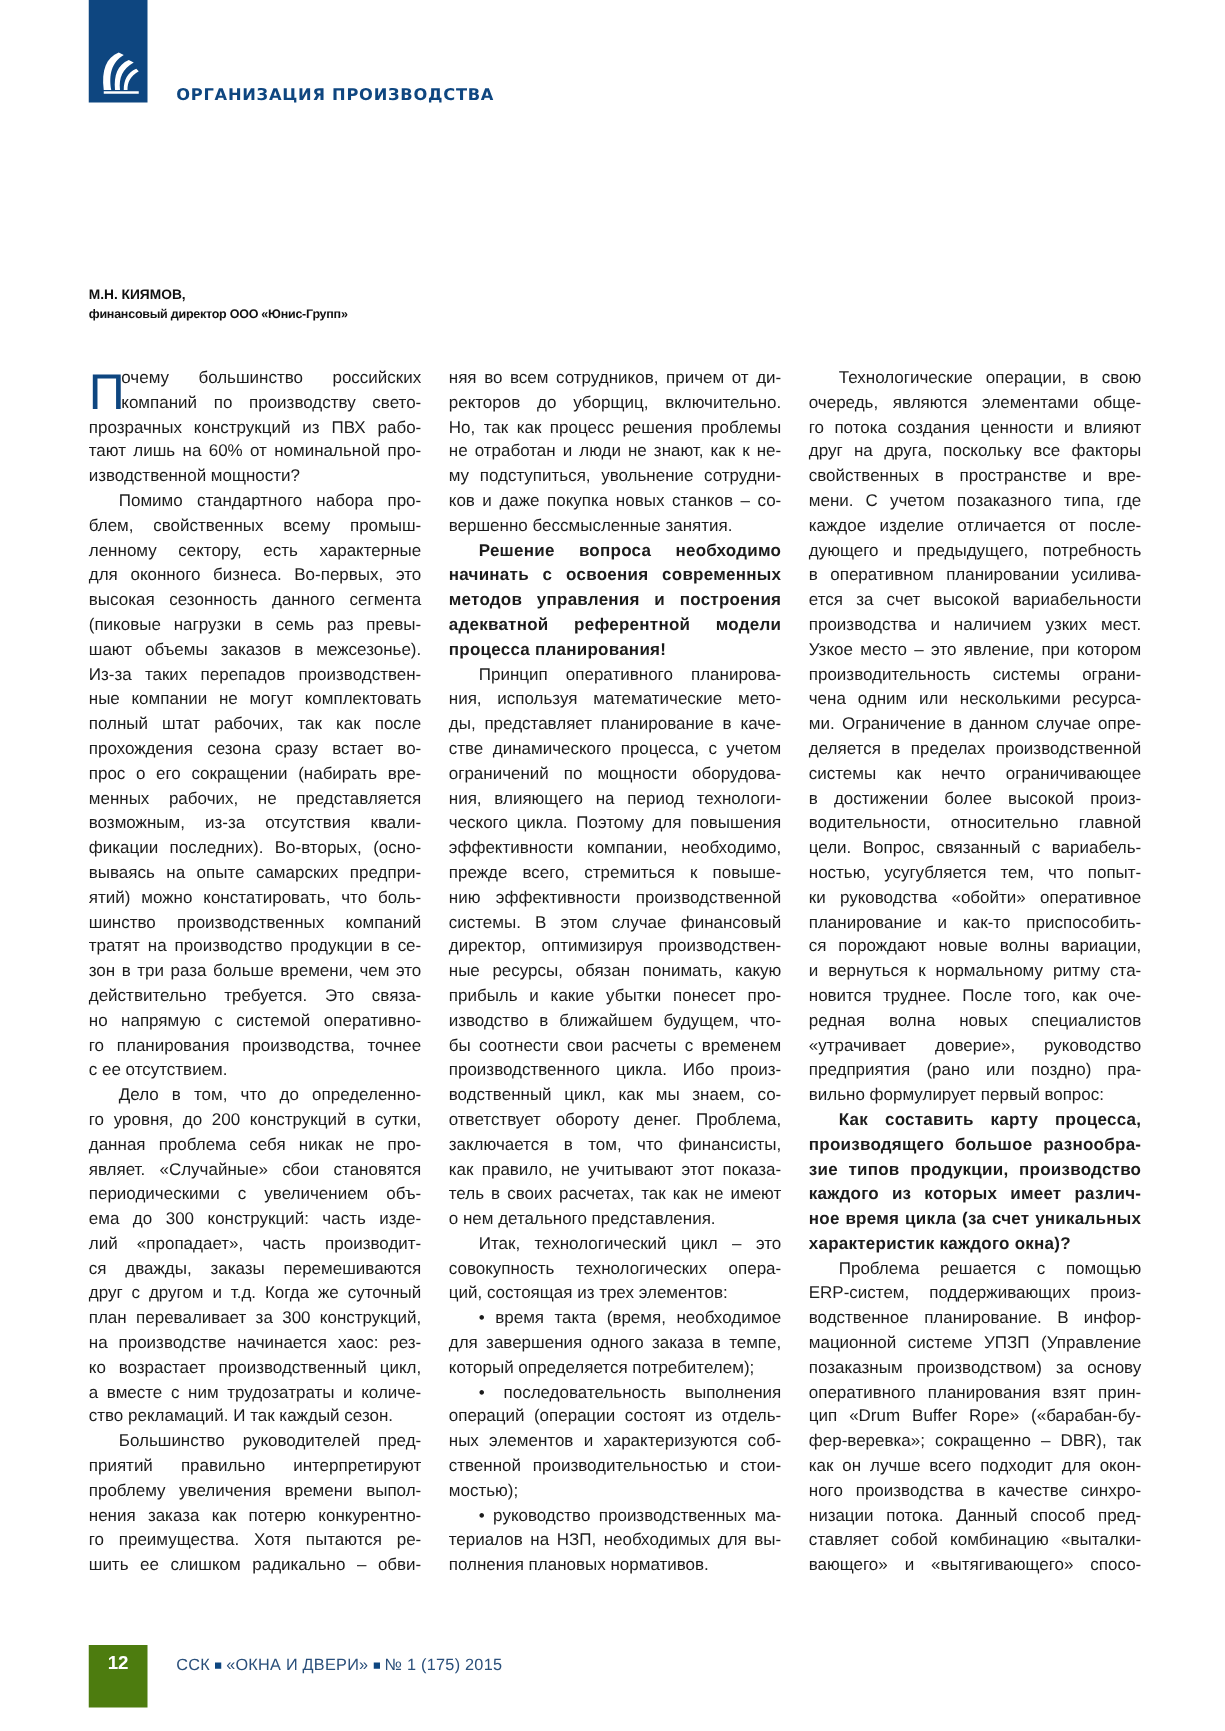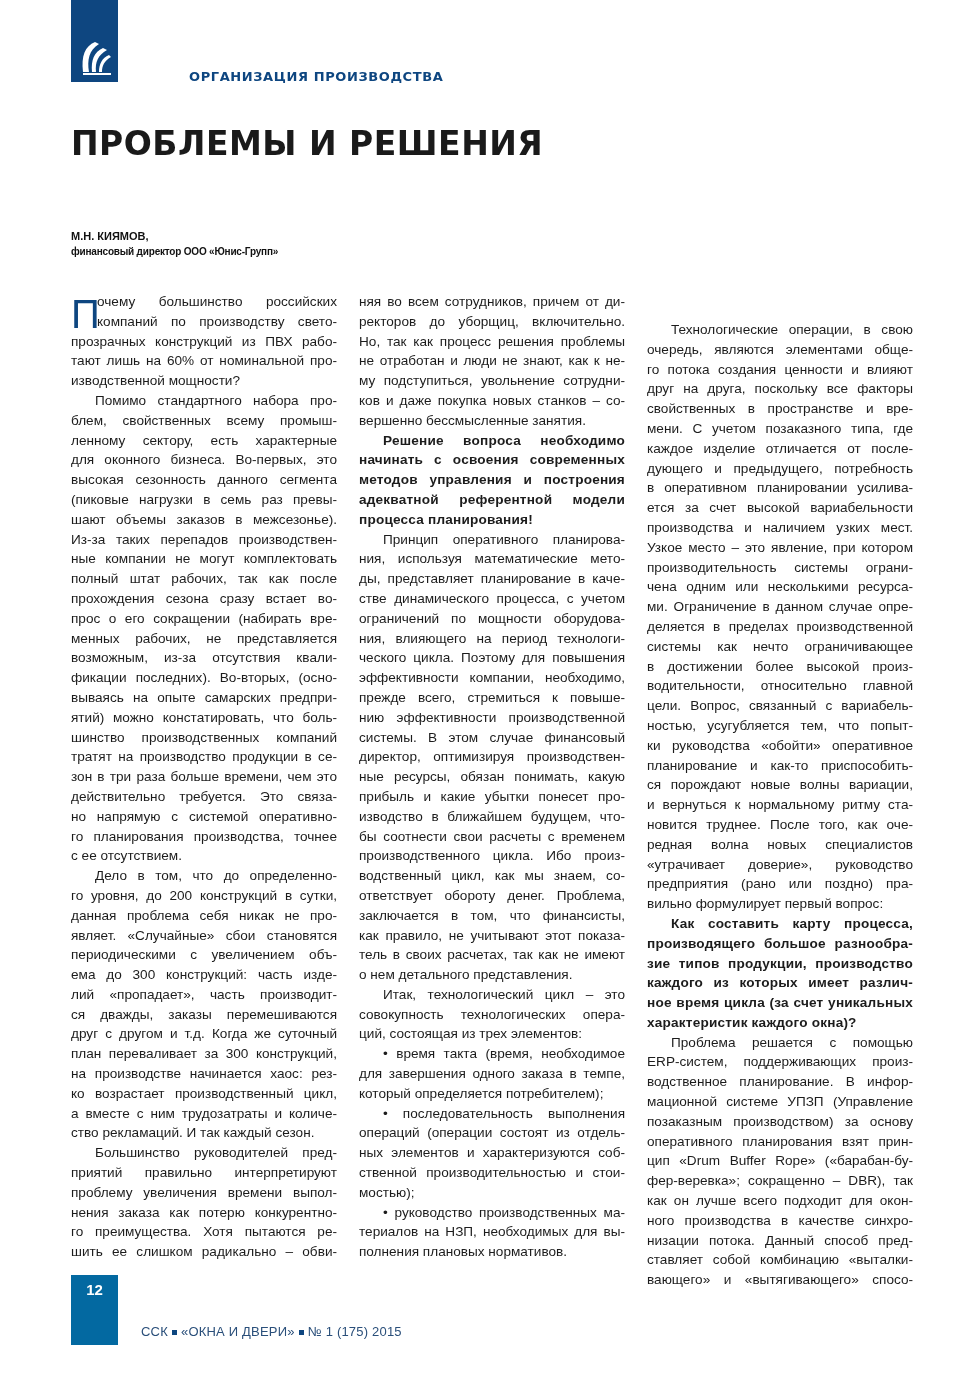--- a/index.html
+++ b/index.html
@@ -1,60 +1,59 @@
 <!DOCTYPE html>
 <html><head>
 <meta charset="utf-8">
 <style>
   html, body { margin: 0; padding: 0; background: #ffffff; }
   body { width: 980px; height: 1385px; position: relative; overflow: hidden;
          font-family: "Liberation Sans", sans-serif; color: #1c1c1c; }
   .logo-block { position: absolute; left: 71px; top: 0; width: 47px; height: 82px; background: #0e4680; }
   .logo-block svg { position: absolute; left: 6px; top: 38px; }
   .section-label { position: absolute; left: 141px; top: 69px; font-size: 13px; font-weight: bold;
-         color: #0e4680; letter-spacing: 0.6px; font-family: "DejaVu Sans", sans-serif; margin-left: 48px; }
+         color: #0e4680; letter-spacing: 0.6px; font-family: "DejaVu Sans", sans-serif; }
   .title { position: absolute; left: 71px; top: 124px; margin: 0; font-family: "DejaVu Sans", sans-serif;
          font-weight: bold; font-size: 33px; line-height: 40px; letter-spacing: 0.5px; }
   .title .l1 { color: #0e4680; display: block; }
   .title .l2 { color: #1a1a1a; display: block; }
   .author { position: absolute; left: 71px; top: 229px; font-size: 11px; font-weight: bold; line-height: 15px;
          font-family: "Liberation Sans", sans-serif; color: #111; }
   .author .role { font-size: 10px; letter-spacing: -0.2px; }
   .col { position: absolute; top: 292px; width: 266px; font-size: 13.6px; line-height: 19.8px; }
   .col1 { left: 71px; }
   .col2 { left: 359px; }
-  .col3 { left: 647px; margin-top: 28px; }
+  .col3 { left: 647px; }
   .ln { display: block; white-space: nowrap; text-align: justify; text-align-last: justify; height: 19.8px; }
   .ln.last { text-align-last: left; }
   .ln.ind { padding-left: 24px; }
   .ln.dropind { padding-left: 26px; }
   .bold { font-weight: bold; letter-spacing: 0.2px; }
   .dropcap { position: absolute; left: 71px; top: 296px; font-size: 40px; line-height: 36px;
          color: #0e4680; font-family: "Liberation Sans", sans-serif; }
-  .footer-block { position: absolute; left: 71px; top: 1275px; width: 47px; height: 70px; background: #0369a1; }
+  .footer-block { position: absolute; left: 71px; top: 1316px; width: 47px; height: 50px; background: #4d7c0f; }
   .page-num { position: absolute; left: 0; top: 6px; width: 47px; text-align: center; color: #fff;
          font-weight: bold; font-size: 15px; }
   .footer-text { position: absolute; left: 141px; top: 1324px; font-size: 13px; color: #2a4f7a; letter-spacing: 0.2px; }
   .footer-text .sq { display: inline-block; width: 5px; height: 5px; background: #0e4680; margin: 0 4px; vertical-align: middle; }
 </style>
 </head>
 <body>
 
 <div class="logo-block">
   <svg width="36" height="40" viewBox="0 0 36 40">
     <path d="M18 4 C8 8 4 18 6 34 L12 34 C10 22 12 12 22 6 Z" fill="#ffffff"></path>
     <path d="M26 10 C17 14 14 22 15 34 L19 34 C18 24 21 17 30 12 Z" fill="#ffffff"></path>
     <path d="M32 17 C25 20 22 26 22 34 L25 34 C25 28 27 23 34 19 Z" fill="#ffffff"></path>
     <rect x="6" y="35" width="28" height="2" fill="#ffffff"></rect>
   </svg>
 </div>
 <div class="section-label">ОРГАНИЗАЦИЯ ПРОИЗВОДСТВА</div>
 
 <h1 class="title">
-  <span class="l2">ПРОБЛЕМЫ И РЕШЕНИЯ</span>
 </h1>
 
 <div class="author">
   <div>М.Н. КИЯМОВ,</div>
   <div class="role">финансовый директор ООО «Юнис-Групп»</div>
 </div>
 
 <div class="dropcap">П</div>
 
 <div class="col col1">

